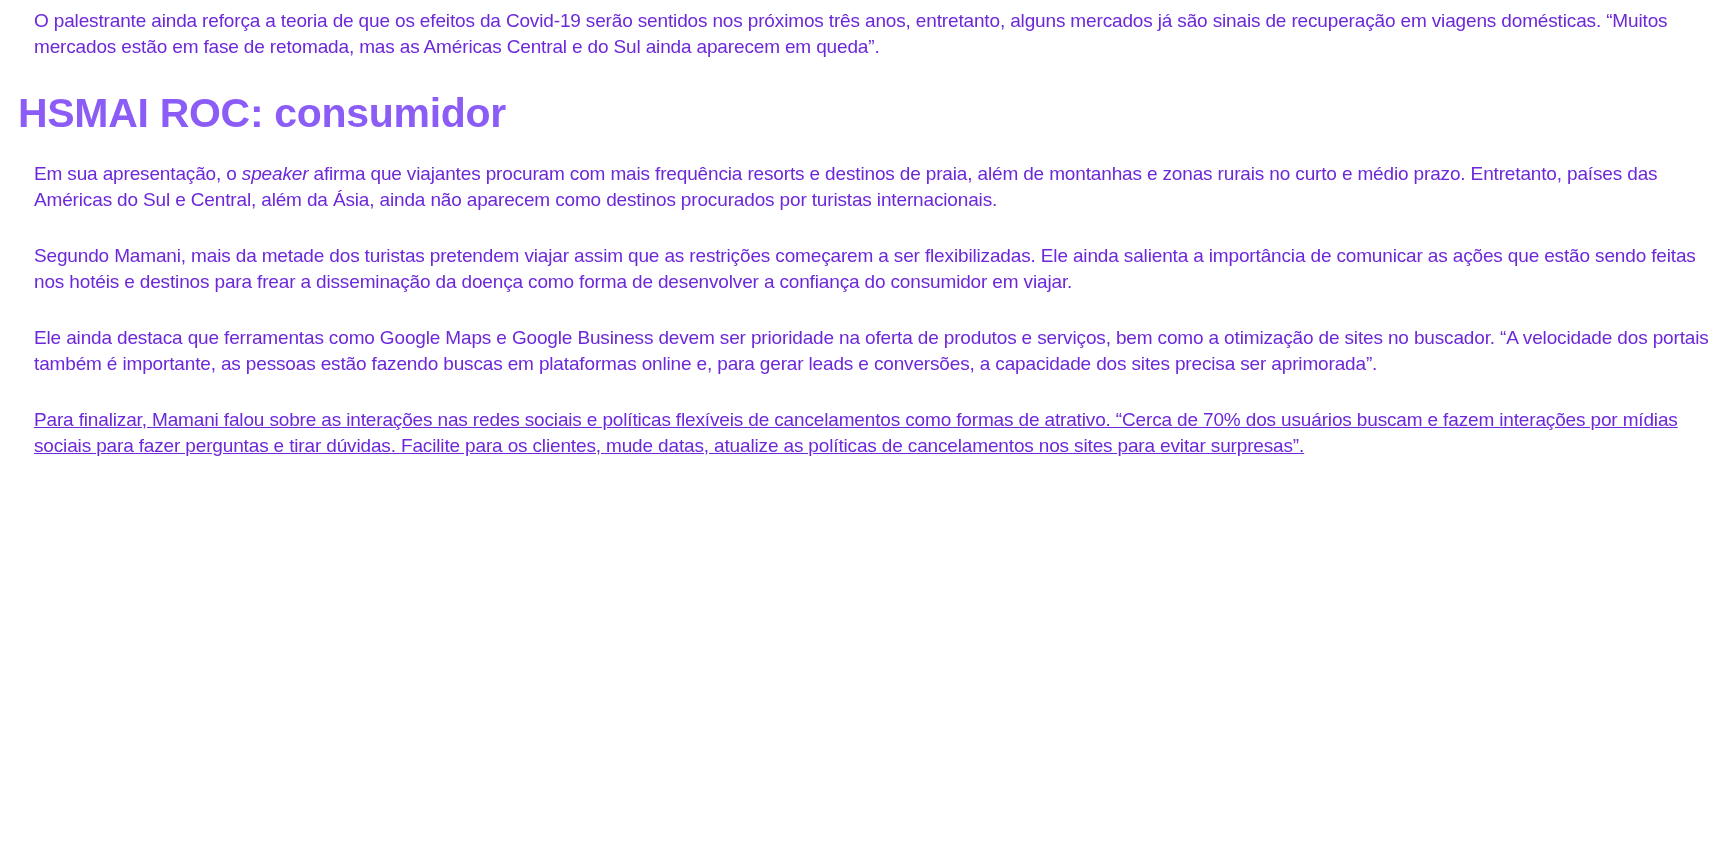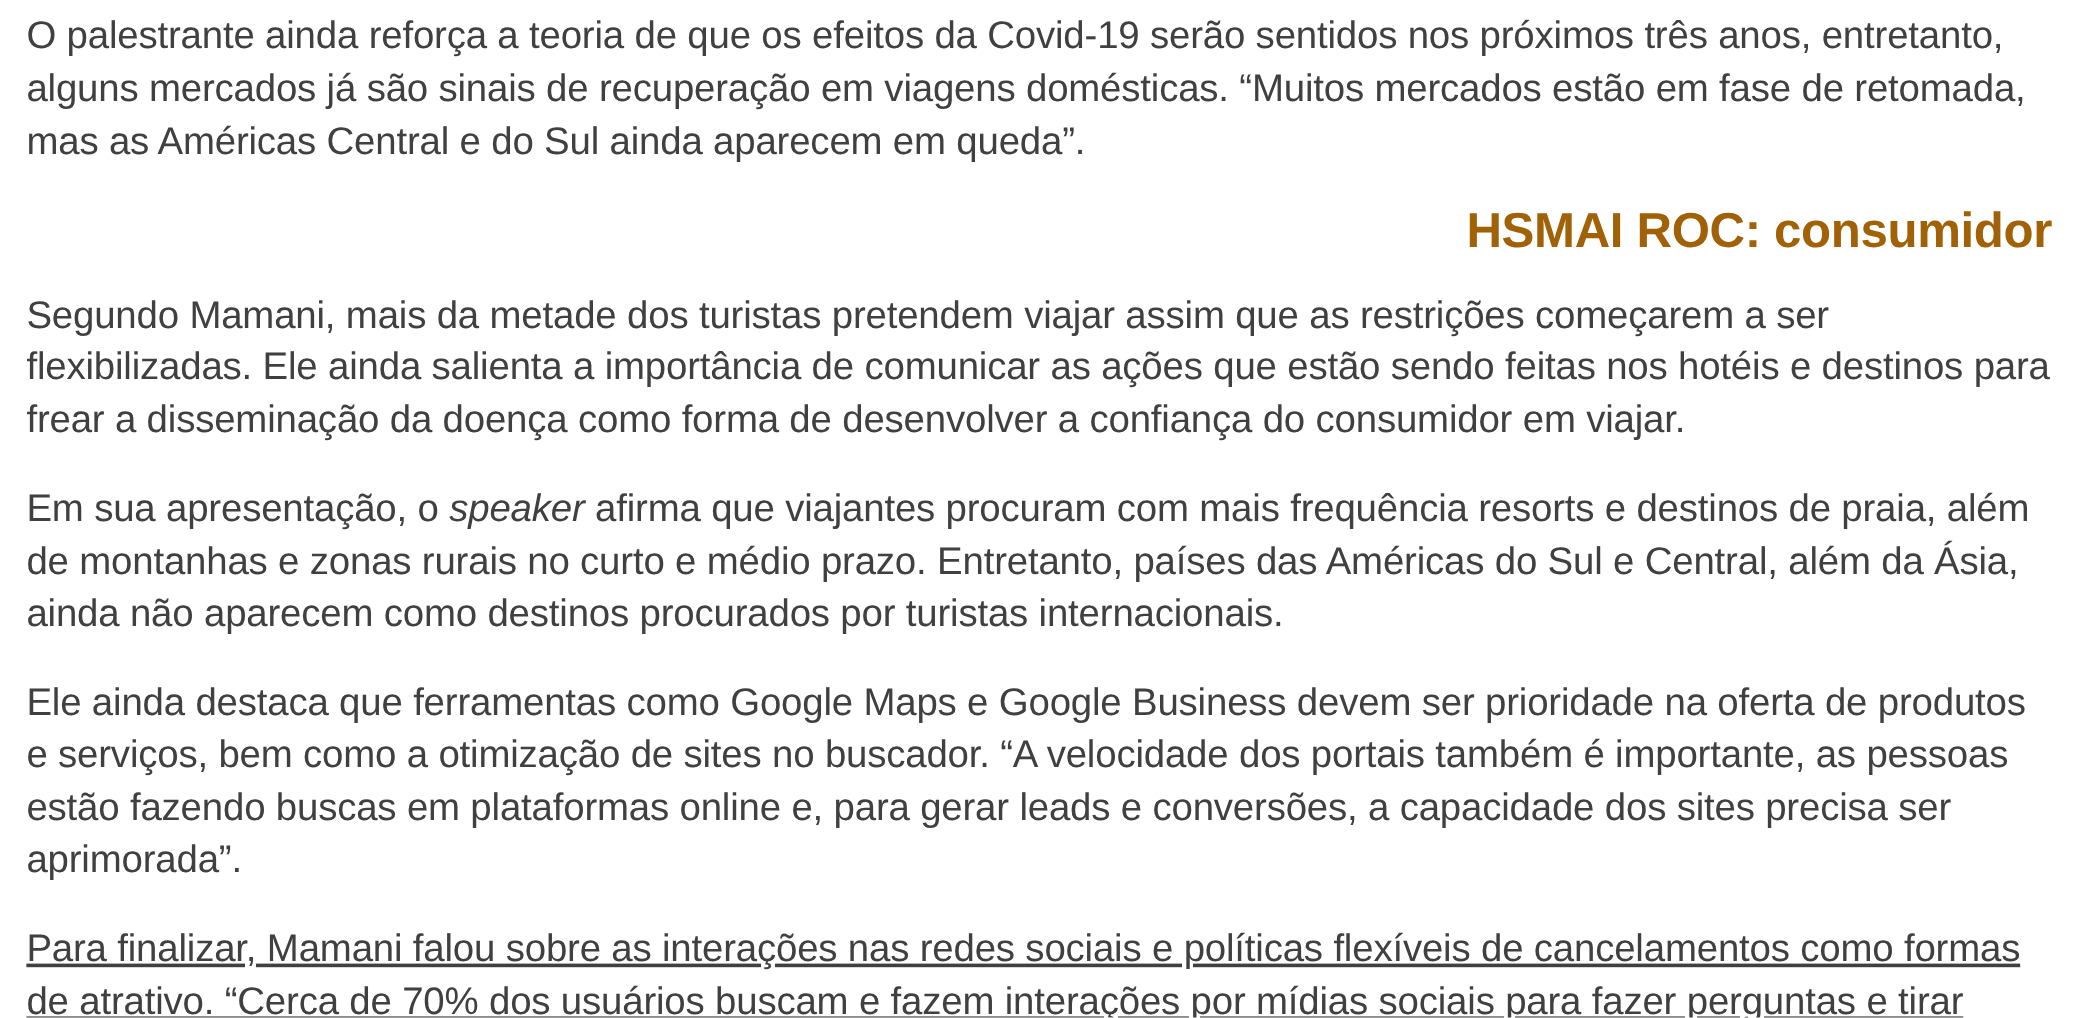--- a/index.html
+++ b/index.html
@@ -12,53 +12,52 @@
     height: 848px;
     font-family: "Liberation Sans", sans-serif;
     color: #25262b;
     overflow: hidden;
   }
   .article {
     padding: 8px 22px 0 18px;
     box-sizing: border-box;
   }
   p.body-text {
-    margin: 0 0 30px 4px;
-    font-size: 32px;
+    margin: 0 0 30px 16px;
+    font-size: 19px;
     line-height: 1.37;
-    color: #404040;
+    color: #6d28d9;
     letter-spacing: -0.15px;
   }
   p.body-text:last-child {
     margin-bottom: 0;
     text-decoration: underline;
   }
   h2.section-heading {
     margin: 26px 0 24px 0;
     font-size: 41px;
     line-height: 1.15;
     font-weight: 700;
-    color: #a16207;
+    color: #8b5cf6;
     letter-spacing: -0.3px;
-    text-align: right;
   }
   .italic {
     font-style: italic;
   }
 </style>
 </head>
 <body>
 
 <div class="article">
 
   <p class="body-text">O palestrante ainda reforça a teoria de que os efeitos da Covid-19 serão sentidos nos próximos três anos, entretanto, alguns mercados já são sinais de recuperação em viagens domésticas. “Muitos mercados estão em fase de retomada, mas as Américas Central e do Sul ainda aparecem em queda”.</p>
 
   <h2 class="section-heading">HSMAI ROC: consumidor</h2>
 
+  <p class="body-text"><span>Em sua apresentação, o </span><span class="italic">speaker</span><span> afirma que viajantes procuram com mais frequência resorts e destinos de praia, além de montanhas e zonas rurais no curto e médio prazo. Entretanto, países das Américas do Sul e Central, além da Ásia, ainda não aparecem como destinos procurados por turistas internacionais.</span></p>
+
   <p class="body-text">Segundo Mamani, mais da metade dos turistas pretendem viajar assim que as restrições começarem a ser flexibilizadas. Ele ainda salienta a importância de comunicar as ações que estão sendo feitas nos hotéis e destinos para frear a disseminação da doença como forma de desenvolver a confiança do consumidor em viajar.</p>
-
-  <p class="body-text"><span>Em sua apresentação, o </span><span class="italic">speaker</span><span> afirma que viajantes procuram com mais frequência resorts e destinos de praia, além de montanhas e zonas rurais no curto e médio prazo. Entretanto, países das Américas do Sul e Central, além da Ásia, ainda não aparecem como destinos procurados por turistas internacionais.</span></p>
 
   <p class="body-text">Ele ainda destaca que ferramentas como Google Maps e Google Business devem ser prioridade na oferta de produtos e serviços, bem como a otimização de sites no buscador. “A velocidade dos portais também é importante, as pessoas estão fazendo buscas em plataformas online e, para gerar leads e conversões, a capacidade dos sites precisa ser aprimorada”.</p>
 
   <p class="body-text">Para finalizar, Mamani falou sobre as interações nas redes sociais e políticas flexíveis de cancelamentos como formas de atrativo. “Cerca de 70% dos usuários buscam e fazem interações por mídias sociais para fazer perguntas e tirar dúvidas. Facilite para os clientes, mude datas, atualize as políticas de cancelamentos nos sites para evitar surpresas”.</p>
 
 </div>
 
 </body></html>

